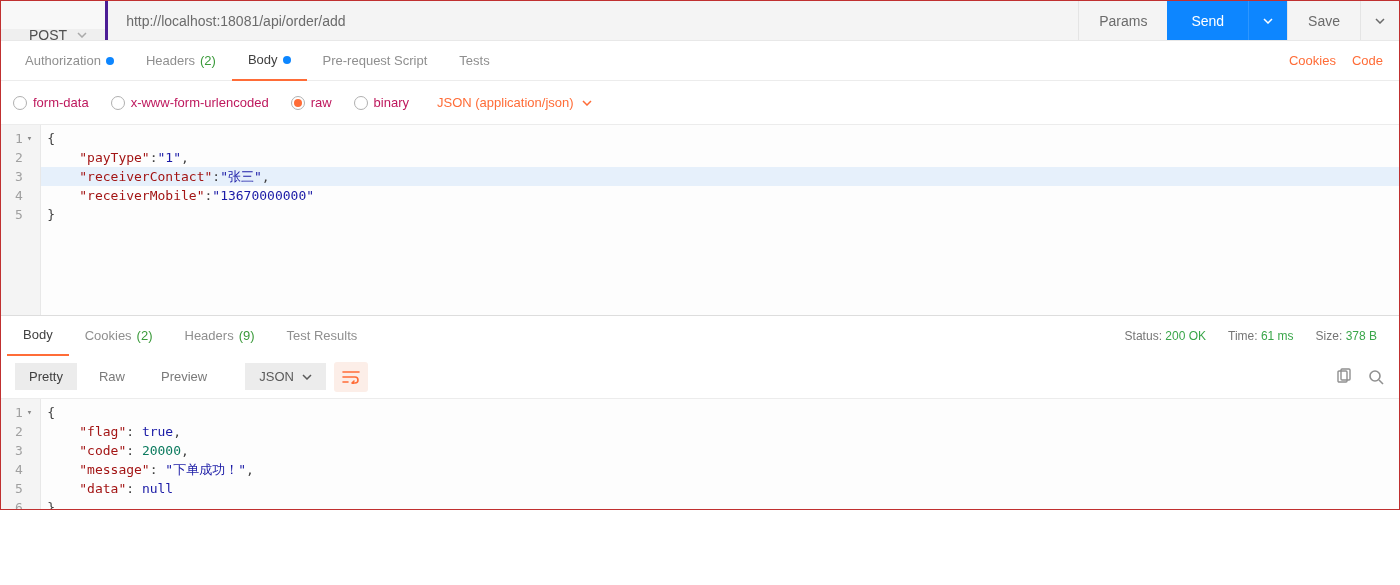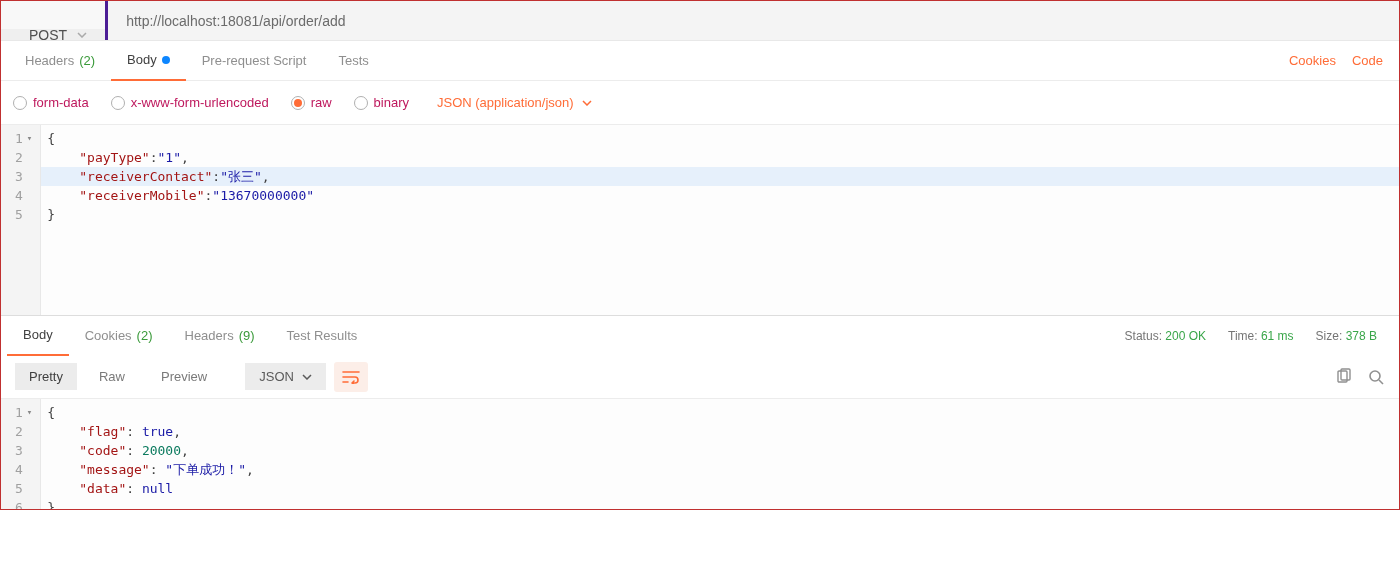--- a/index.html
+++ b/index.html
@@ -74,23 +74,52 @@
     <span>POST</span>
     <span class="chev">
       <svg width="10" height="6" viewBox="0 0 10 6">
           <path d="M1 1l4 4 4-4" stroke="currentColor" fill="none" stroke-width="1.5"></path>
         </svg>
     </span>
   </div>
   <div class="url-input">
     <span>http://localhost:18081/api/order/add</span>
   </div>
+  <div class="btn-group">
+    <div class="btn">
+        <span>Params</span>
+      </div>
+    <div class="btn send">
+        <span>Send</span>
+      </div>
+    <div class="btn send-chev">
+      <span>
+          <svg width="10" height="6" viewBox="0 0 10 6">
+            <path d="M1 1l4 4 4-4" stroke="currentColor" fill="none" stroke-width="1.5"></path>
+          </svg>
+        </span>
+    </div>
+    <div class="btn">
+        <span>Save</span>
+      </div>
+    <div class="btn save-chev">
+      <span>
+          <svg width="10" height="6" viewBox="0 0 10 6">
+            <path d="M1 1l4 4 4-4" stroke="currentColor" fill="none" stroke-width="1.5"></path>
+          </svg>
+        </span>
+    </div>
+  </div>
 </div>
 
 <div class="tabs-row">
+  <div class="tab">
+    <span>Authorization</span>
+    <span class="dot"></span>
+  </div>
   <div class="tab">
     <span>Headers</span>
     <span class="badge-num">(2)</span>
   </div>
   <div class="tab active">
     <span>Body</span>
     <span class="dot"></span>
   </div>
   <div class="tab">
       <span>Pre-request Script</span>

